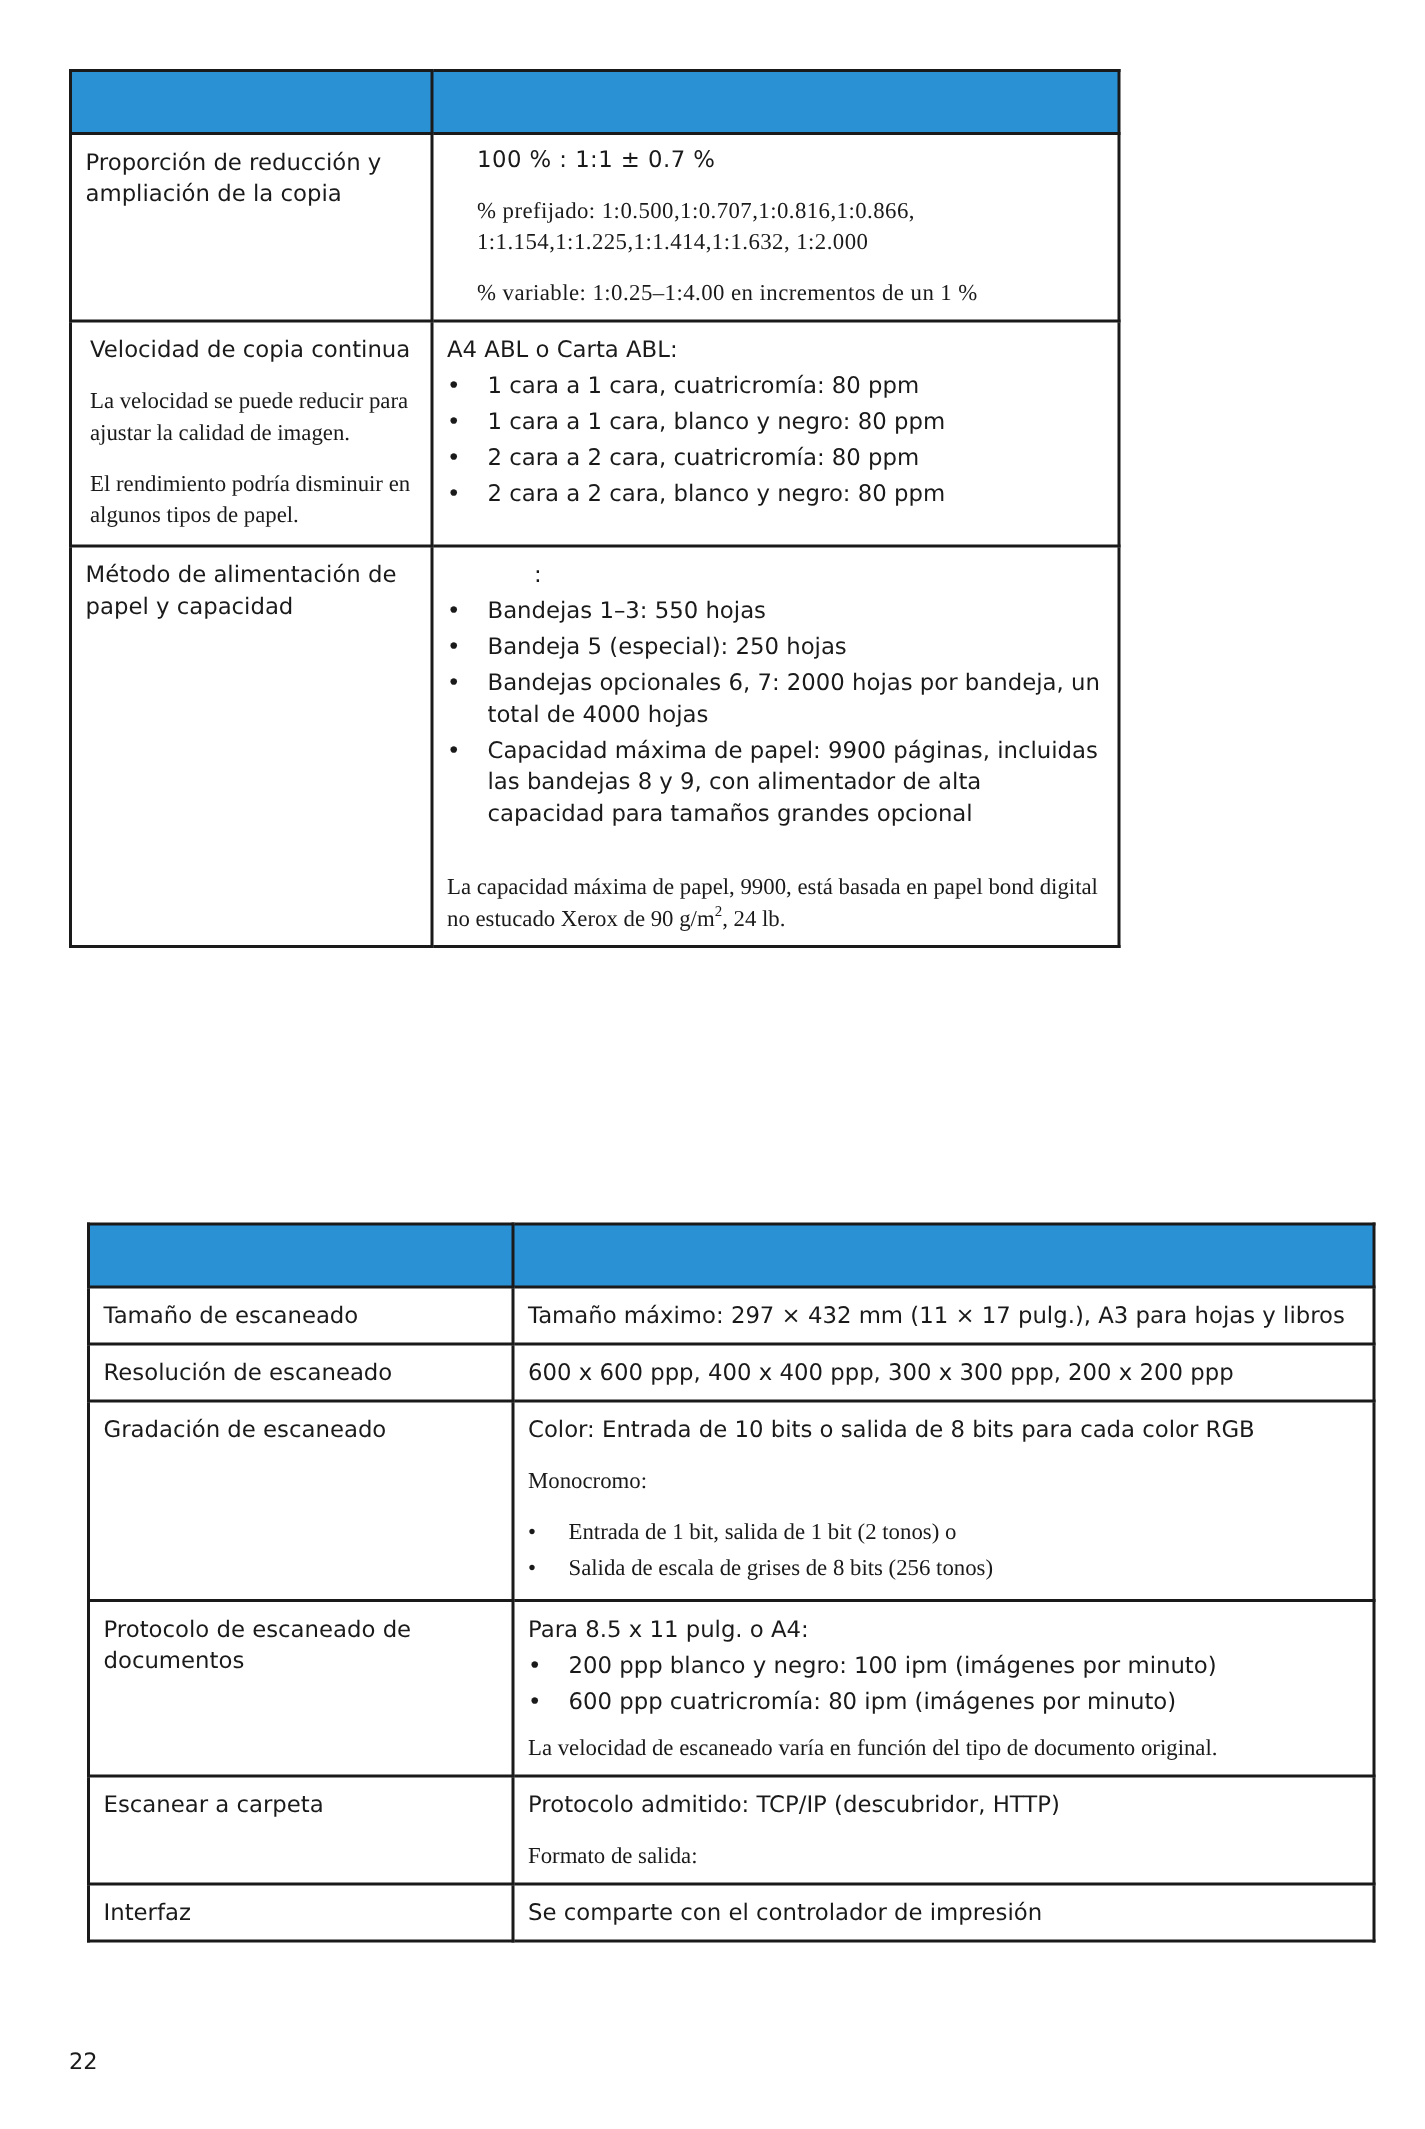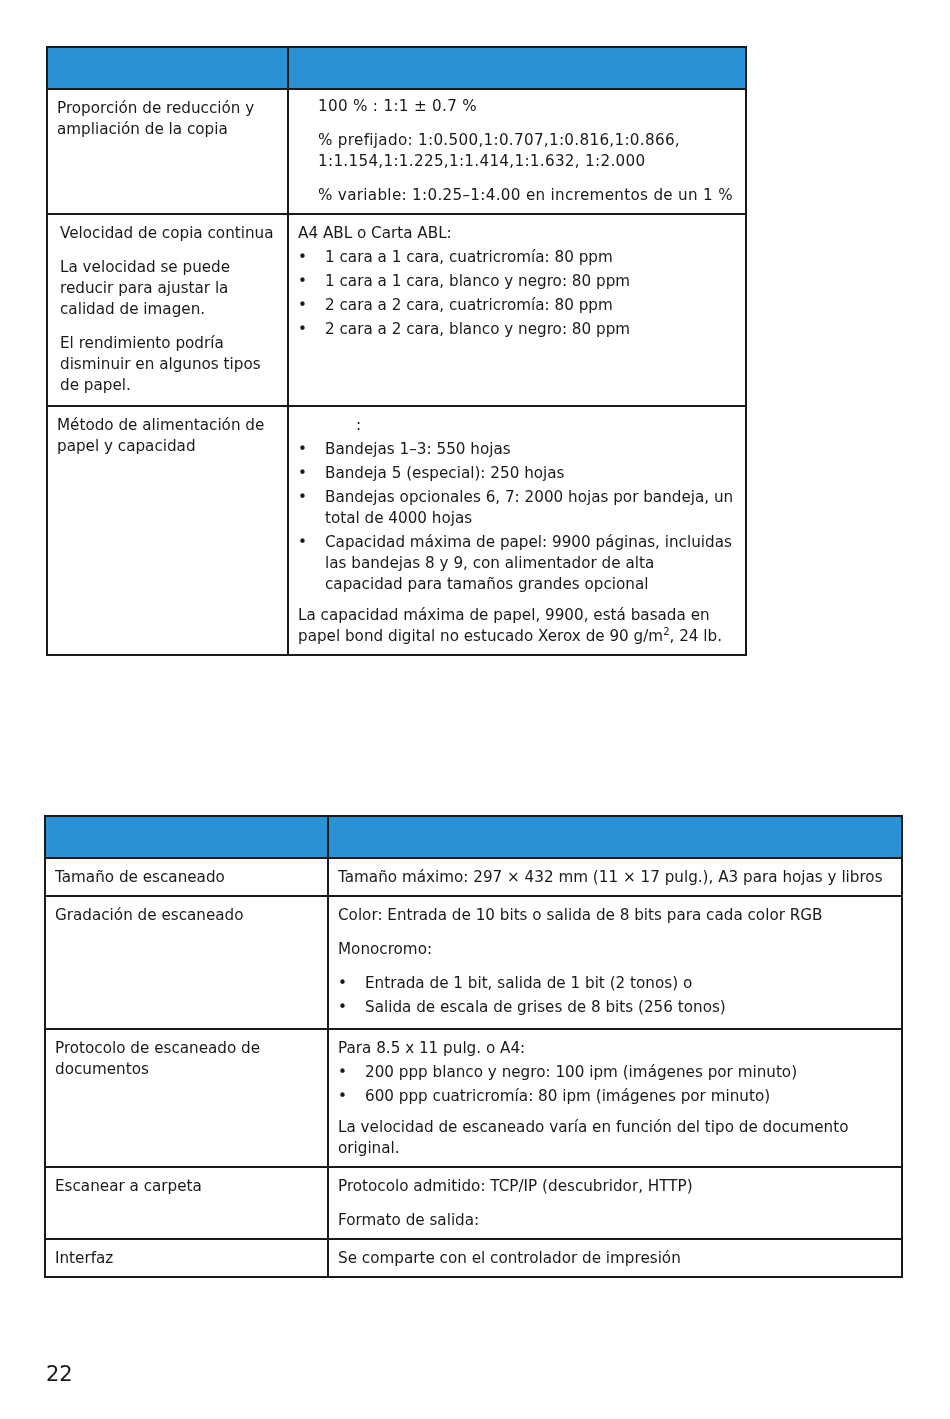--- a/index.html
+++ b/index.html
@@ -30,45 +30,45 @@
       text-align: left;
       font-weight: normal;
     }
     table.spec th {
       background: #2a91d5;
       height: 28px;
       padding: 6px 9px;
     }
     #table1 { left: 46px; top: 46px; width: 701px; }
     #table1 col.c1 { width: 241px; }
-    #table2 { left: 44px; top: 815px; width: 859px; }
+    #table2 { left: 58px; top: 815px; width: 859px; }
     #table2 col.c1 { width: 283px; }
     p { margin: 0; }
-    p + p, ul + p, p + ul.gap { margin-top: 13px; }
+    p + p, ul + p, p + ul.gap { margin-top: 13px; font-family: Liberation Serif, serif; }
     ul {
       margin: 3px 0 0 0;
       padding: 0;
       list-style: none;
     }
     ul li {
       position: relative;
       padding-left: 27px;
       margin-bottom: 3px;
     }
     ul li .bullet {
       position: absolute;
       left: 0;
       top: 0;
     }
     .pct { letter-spacing: 0.3px; margin-left: 20px; }
     .page-number {
       position: absolute;
       left: 46px;
       top: 1364px;
-      font-size: 21px;
+      font-size: 15px;
     }
     sup { font-size: 10px; line-height: 0; }
   </style>
 </head>
 <body>
 
 <table class="spec" id="table1">
   <colgroup>
       <col class="c1">
       <col class="c2">
@@ -112,21 +112,21 @@
       <p>Método de alimentación de papel y capacidad</p>
     </td>
     <td>
       <p style="white-space:pre;">            :</p>
       <ul>
         <li><span class="bullet">•</span><span>Bandejas 1–3: 550 hojas</span></li>
         <li><span class="bullet">•</span><span>Bandeja 5 (especial):  250 hojas</span></li>
         <li><span class="bullet">•</span><span>Bandejas opcionales 6, 7: 2000 hojas por bandeja, un total de 4000 hojas</span></li>
         <li><span class="bullet">•</span><span>Capacidad máxima de papel:  9900 páginas, incluidas las bandejas 8 y 9, con alimentador de alta capacidad para tamaños grandes opcional</span></li>
       </ul>
-      <p style="margin-top:10px;"><span>La capacidad máxima de papel, 9900, está basada en papel bond digital no estucado Xerox de 90 g/m</span><sup>2</sup><span>, 24 lb.</span></p>
+      <p style="margin-top:28px;"><span>La capacidad máxima de papel, 9900, está basada en papel bond digital no estucado Xerox de 90 g/m</span><sup>2</sup><span>, 24 lb.</span></p>
     </td>
   </tr>
 
 </tbody>
   </table>
 
 <table class="spec" id="table2">
   <colgroup>
       <col class="c1">
       <col class="c2">
@@ -137,20 +137,26 @@
     <th></th>
   </tr>
 
   <tr>
     <td>Tamaño de escaneado</td>
     <td>
       <p>Tamaño máximo:  297 × 432 mm (11 × 17 pulg.), A3 para hojas y libros</p>
     </td>
   </tr>
 
+  <tr>
+    <td>Resolución de escaneado</td>
+    <td>
+      <p>600 x 600 ppp, 400 x 400 ppp, 300 x 300 ppp, 200 x 200 ppp</p>
+    </td>
+  </tr>
 
   <tr>
     <td>Gradación de escaneado</td>
     <td>
       <p>Color: Entrada de 10 bits o salida de 8 bits para cada color RGB</p>
       <p>Monocromo:</p>
       <ul class="gap" style="margin-top:13px;">
         <li><span class="bullet">•</span><span>Entrada de 1 bit, salida de 1 bit (2 tonos) o</span></li>
         <li><span class="bullet">•</span><span>Salida de escala de grises de 8 bits (256 tonos)</span></li>
       </ul>

